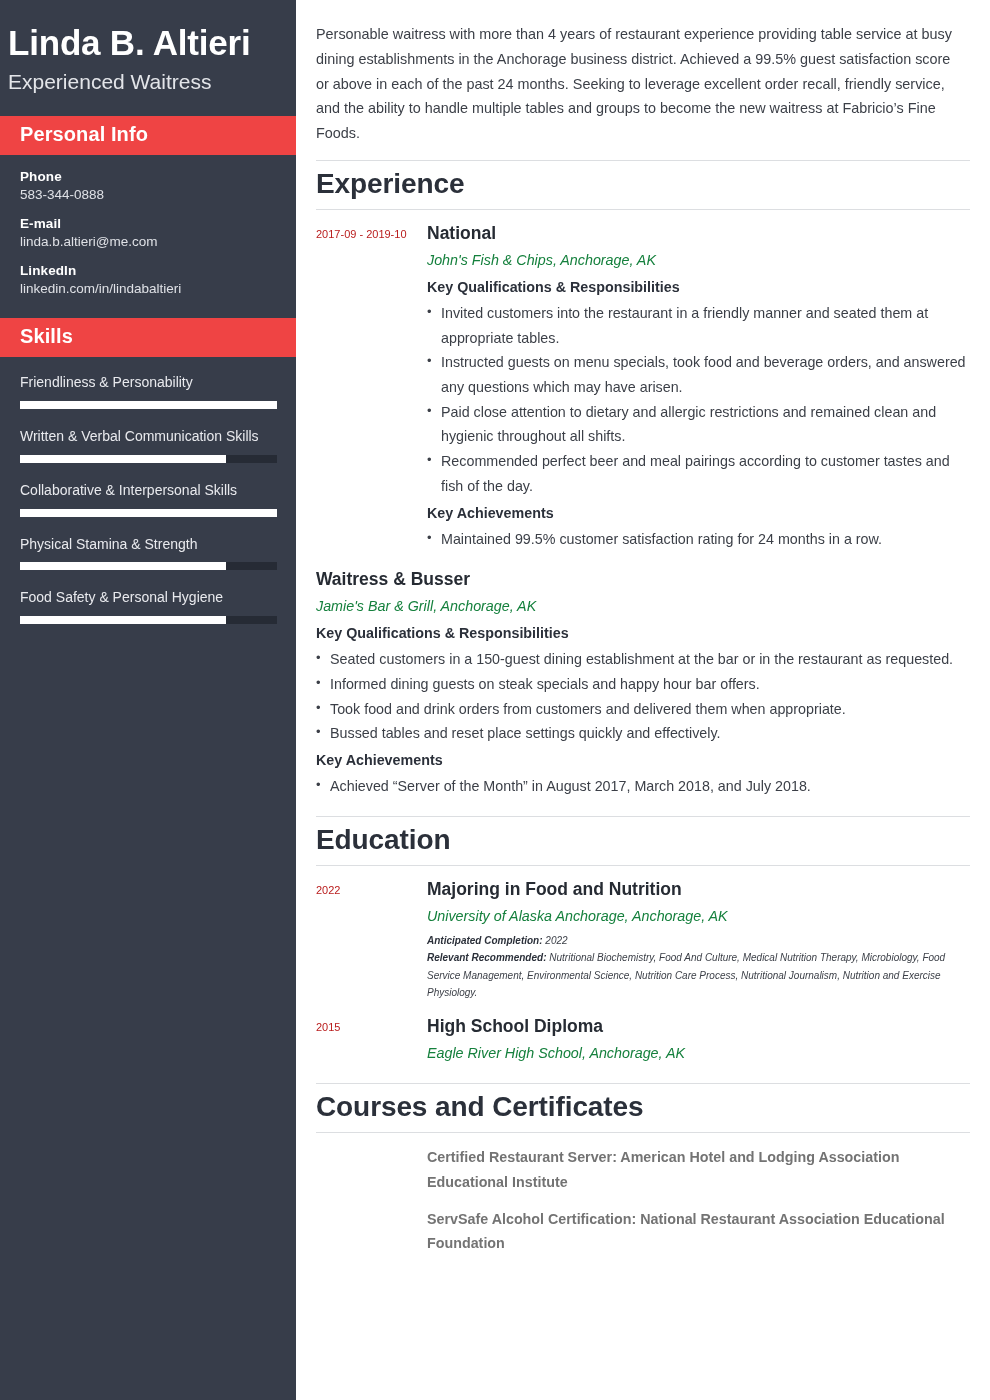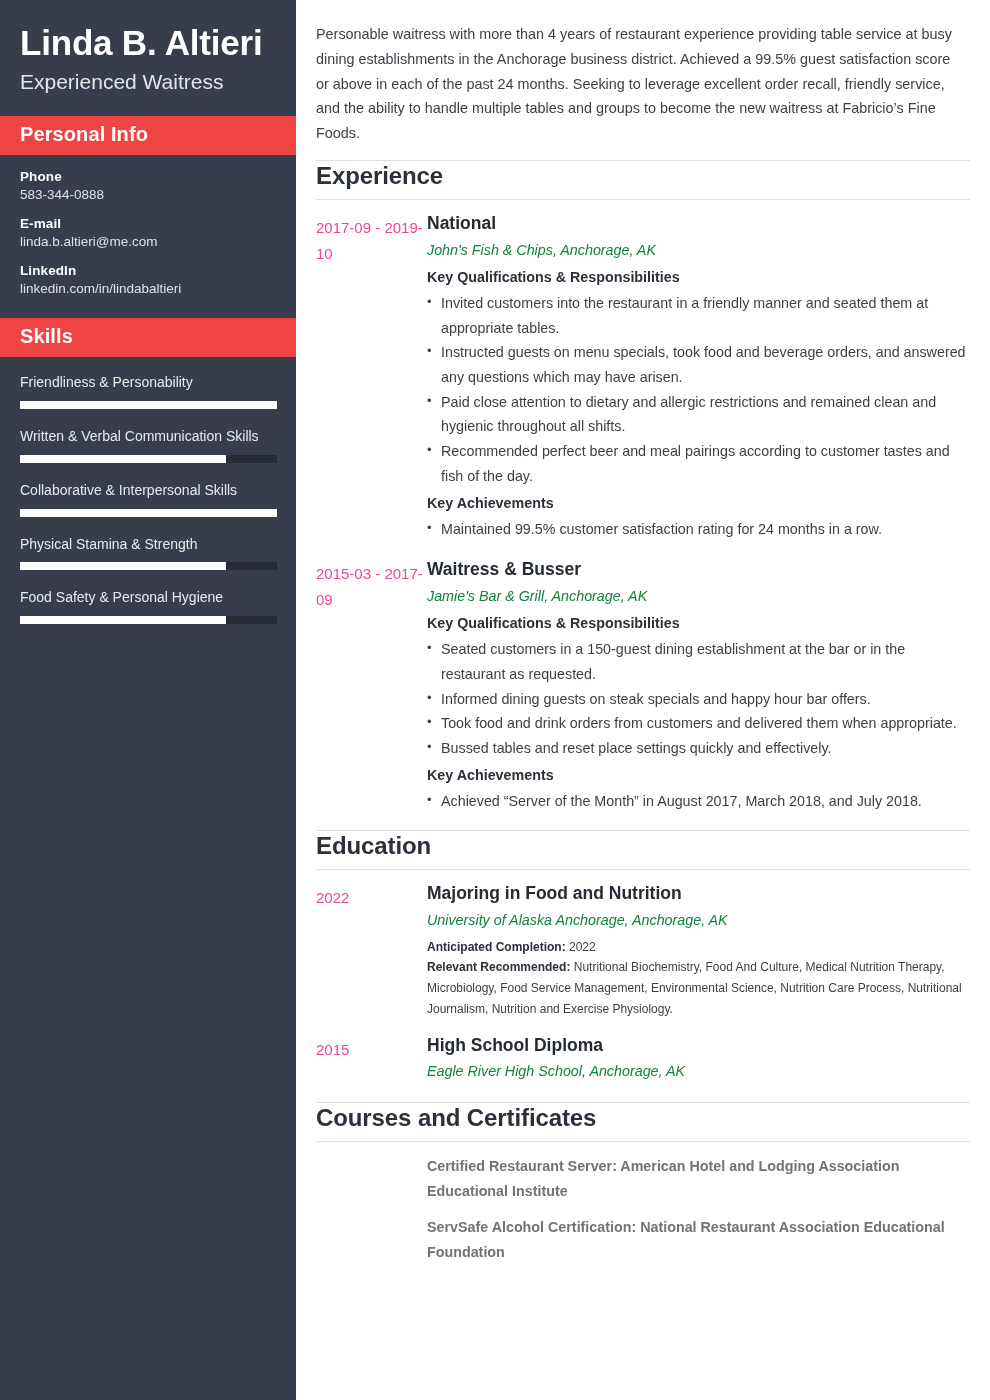--- a/index.html
+++ b/index.html
@@ -24,21 +24,21 @@
 
   
   .sidebar {
     width: 296px;
     flex: 0 0 296px;
     background: #373d4a;
     color: #ffffff;
     box-sizing: border-box;
   }
   .identity {
-    padding: 22px 20px 22px 20px;
+    padding: 22px 20px 22px 8px;
   }
   .full-name {
     font-size: 35px;
     line-height: 1.18;
     font-weight: bold;
     letter-spacing: -0.2px;
     margin: 0 0 6px 0;
     color: #ffffff;
   }
   .job-title {
@@ -106,40 +106,40 @@
   .summary {
     font-size: 14.4px;
     line-height: 1.72;
     color: #3b3f47;
     margin: 0 12px 14px 0;
   }
   .section {
     margin-bottom: 4px;
   }
   .section-title {
-    font-size: 24px;
+    font-size: 28px;
     font-weight: bold;
     color: #2b303a;
-    padding: 1px 0 9px 0;
+    padding: 7px 0 9px 0;
     border-top: 1px solid #dcdee1;
     border-bottom: 1px solid #dcdee1;
     margin: 0 0 12px 0;
     letter-spacing: -0.1px;
   }
   .entry {
     display: flex;
     align-items: flex-start;
     margin-bottom: 14px;
   }
   .entry-date {
     flex: 0 0 111px;
     width: 111px;
-    font-size: 15px;
+    font-size: 11px;
     line-height: 1.72;
-    color: #ec4899;
+    color: #b91c1c;
     padding-top: 3px;
   }
   .entry-body {
     flex: 1 1 auto;
     min-width: 0;
   }
   .entry-role {
     font-size: 17.5px;
     font-weight: bold;
     color: #262b33;
@@ -175,23 +175,24 @@
   }
   ul.bullets li::before {
     content: "\2022";
     position: absolute;
     left: 0;
     top: 0;
     color: #3b3f47;
     font-size: 13px;
   }
   .kv-line {
-    font-size: 12px;
+    font-size: 10px;
     line-height: 1.73;
     color: #3b3f47;
+    font-style: italic;
   }
   .kv-line b {
     color: #2b303a;
   }
   .course-item {
     font-size: 14.3px;
     line-height: 1.73;
     color: #737373;
     margin-bottom: 12px;
     font-weight: bold;
@@ -281,21 +282,20 @@
             <li>Recommended perfect beer and meal pairings according to customer tastes and fish of the day.</li>
           </ul>
           <div class="sub-head">Key Achievements</div>
           <ul class="bullets">
             <li>Maintained 99.5% customer satisfaction rating for 24 months in a row.</li>
           </ul>
         </div>
       </div>
 
       <div class="entry">
-        <div class="entry-date">2015-03 - 2017-09</div>
         <div class="entry-body">
           <div class="entry-role">Waitress &amp; Busser</div>
           <div class="entry-org">Jamie's Bar &amp; Grill, Anchorage, AK</div>
           <div class="sub-head">Key Qualifications &amp; Responsibilities</div>
           <ul class="bullets">
             <li>Seated customers in a 150-guest dining establishment at the bar or in the restaurant as requested.</li>
             <li>Informed dining guests on steak specials and happy hour bar offers.</li>
             <li>Took food and drink orders from customers and delivered them when appropriate.</li>
             <li>Bussed tables and reset place settings quickly and effectively.</li>
           </ul>

